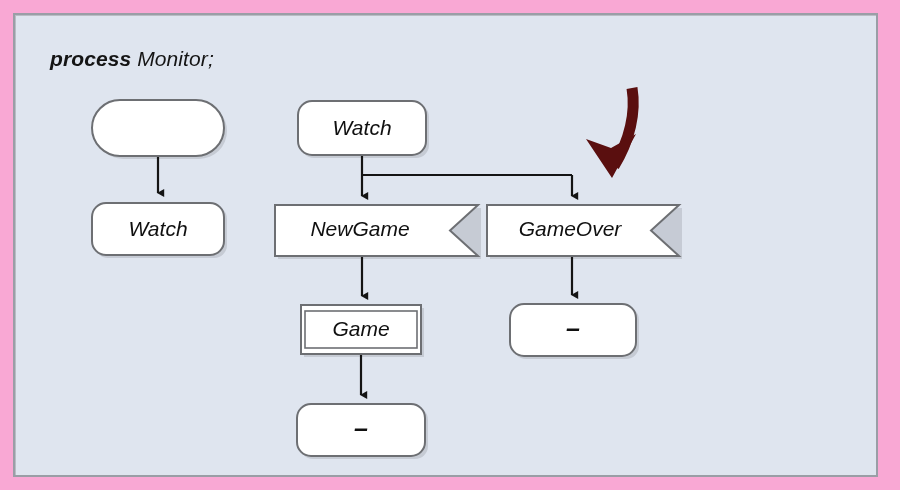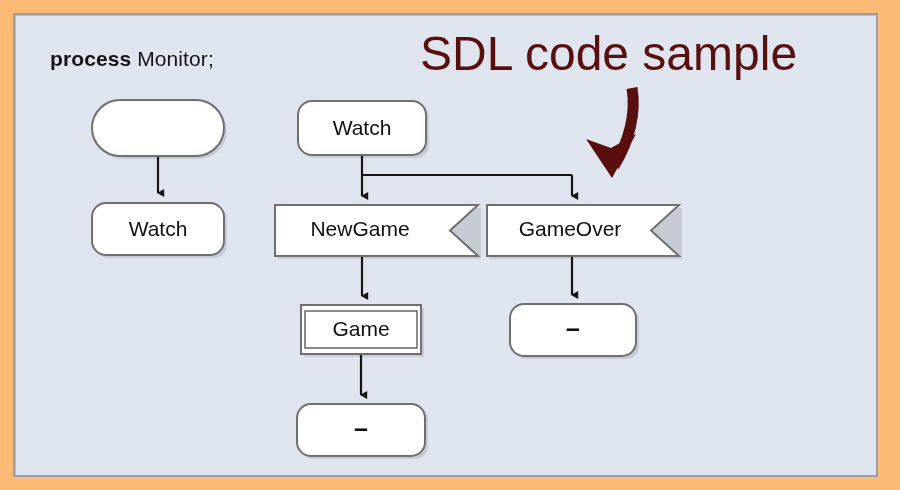--- a/index.html
+++ b/index.html
@@ -11,21 +11,22 @@
     width: 900px;
     height: 490px;
     font-family: "Liberation Sans", sans-serif;
     overflow: hidden;
   }
 
   #stage {
     position: relative;
     width: 900px;
     height: 490px;
-    background: #fdba74;
+    background: #f9a8d4;
+    font-style: italic;
   }
 
   
   #panel {
     position: absolute;
     left: 13px;
     top: 13px;
     width: 865px;
     height: 464px;
     background: #dfe5ef;
@@ -88,21 +89,20 @@
 <body>
 
 <div id="stage">
 
   <div id="panel"></div>
 
   <div id="process-label">
     <span class="kw">process</span><span>&nbsp;</span><span class="nm">Monitor;</span>
   </div>
 
-  <div id="annotation-title">SDL code sample</div>
 
   <svg id="diagram" viewBox="0 0 900 490" xmlns="http://www.w3.org/2000/svg">
 
     <defs>
       <marker id="arrowhead" markerWidth="9" markerHeight="9" refX="4.2" refY="7.4" orient="auto" markerUnits="userSpaceOnUse">
         <path d="M 0.2 1.2 L 8.2 1.2 L 4.2 8.4 Z" fill="#141414"></path>
       </marker>
     </defs>
 
     <g opacity="0.30" fill="#8d9099" stroke="none">

